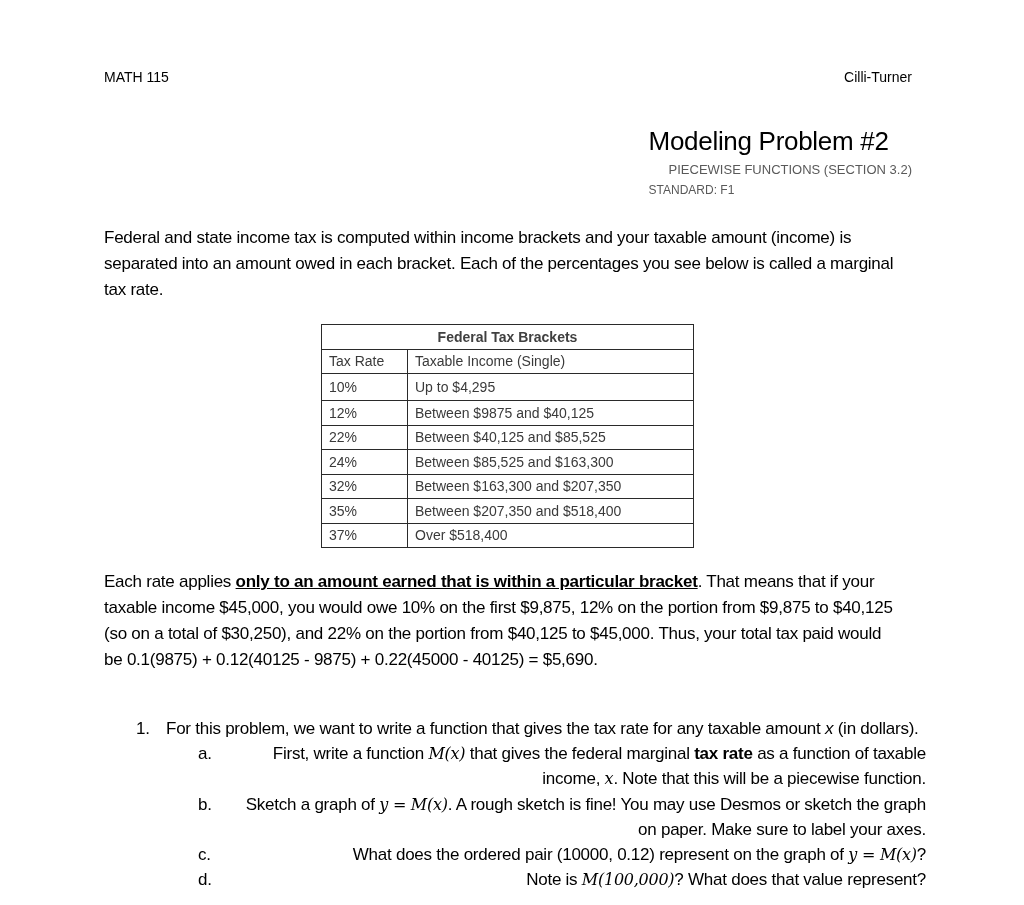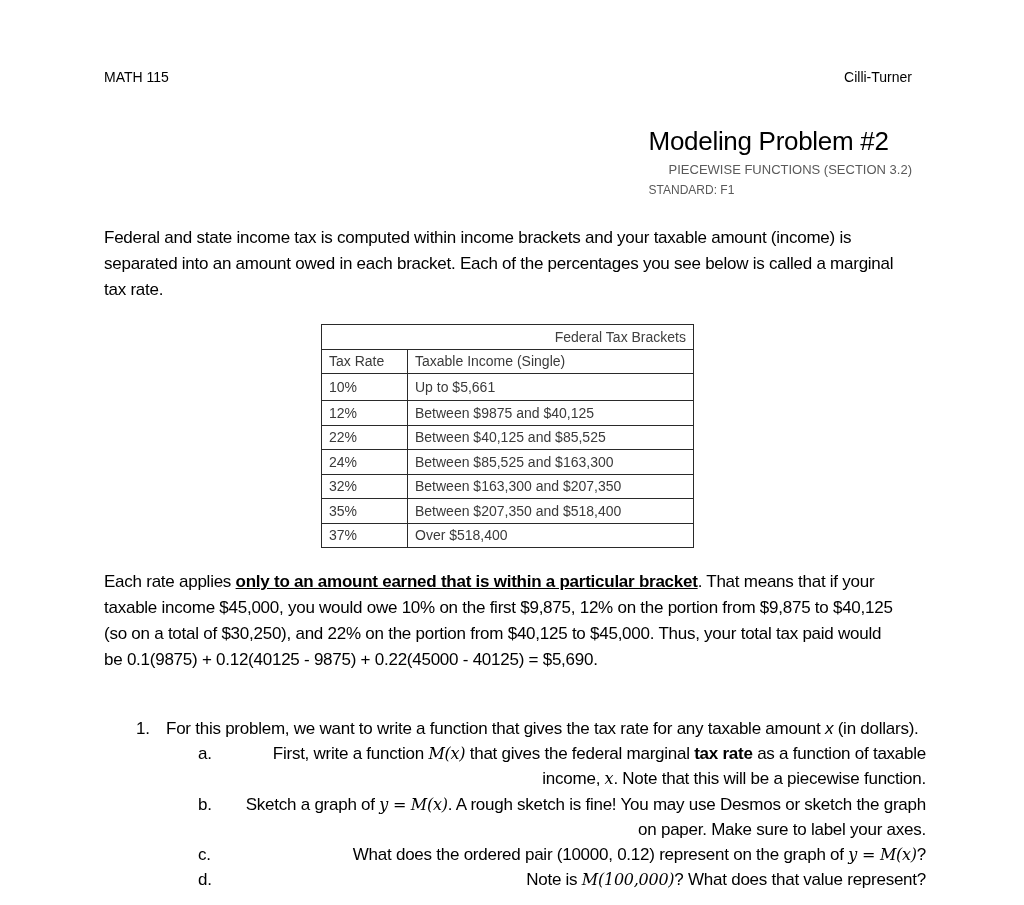--- a/index.html
+++ b/index.html
@@ -15,21 +15,21 @@
   .subtitle { font-size: 13px; line-height: 20px; color: #595959; margin-top: 2px; padding-left: 20px; }
   .standard { font-size: 12px; line-height: 20px; color: #595959; }
 
   .para { position: absolute; left: 104px; width: 790px; font-size: 17px; line-height: 26px; letter-spacing: -0.25px; }
   .intro { top: 213px; }
   .explain { top: 557px; }
   .para b { font-weight: bold; text-decoration: underline; }
 
   table.brackets { position: absolute; left: 321px; top: 312px; width: 373px; border-collapse: collapse; font-size: 14px; }
   table.brackets td, table.brackets th { border: 1.3px solid #2a2a2a; padding: 0 7px; height: 24.5px; text-align: left; font-weight: normal; color: #3a3a3a; white-space: nowrap; }
-  table.brackets th.caption-cell { text-align: right; font-weight: normal; color: #404040; }
+  table.brackets th.caption-cell { text-align: center; font-weight: bold; color: #404040; }
   table.brackets td.rate { width: 86px; }
   table.brackets tr.first-row td { height: 27px; margin-top: 34px; }
 
   .questions { position: absolute; left: 136px; top: 704px; width: 790px; font-size: 17px; line-height: 25.2px; letter-spacing: -0.25px; }
   .q-item { display: flex; }
   .q-num { width: 30px; flex: none; }
   .q-body { flex: 1; }
   .sub-list { margin-left: 62px; }
   .sub-item { display: flex; }
   .sub-letter { width: 30px; flex: none; }
@@ -57,21 +57,21 @@
     <tbody>
         <tr>
       <th class="caption-cell" colspan="2">Federal Tax Brackets</th>
     </tr>
     <tr>
       <td class="rate">Tax Rate</td>
       <td>Taxable Income (Single)</td>
     </tr>
     <tr class="first-row">
       <td class="rate">10%</td>
-      <td>Up to $5,661</td>
+      <td>Up to $4,295</td>
     </tr>
     <tr>
       <td class="rate">12%</td>
       <td>Between $9875 and $40,125</td>
     </tr>
     <tr>
       <td class="rate">22%</td>
       <td>Between $40,125 and $85,525</td>
     </tr>
     <tr>

